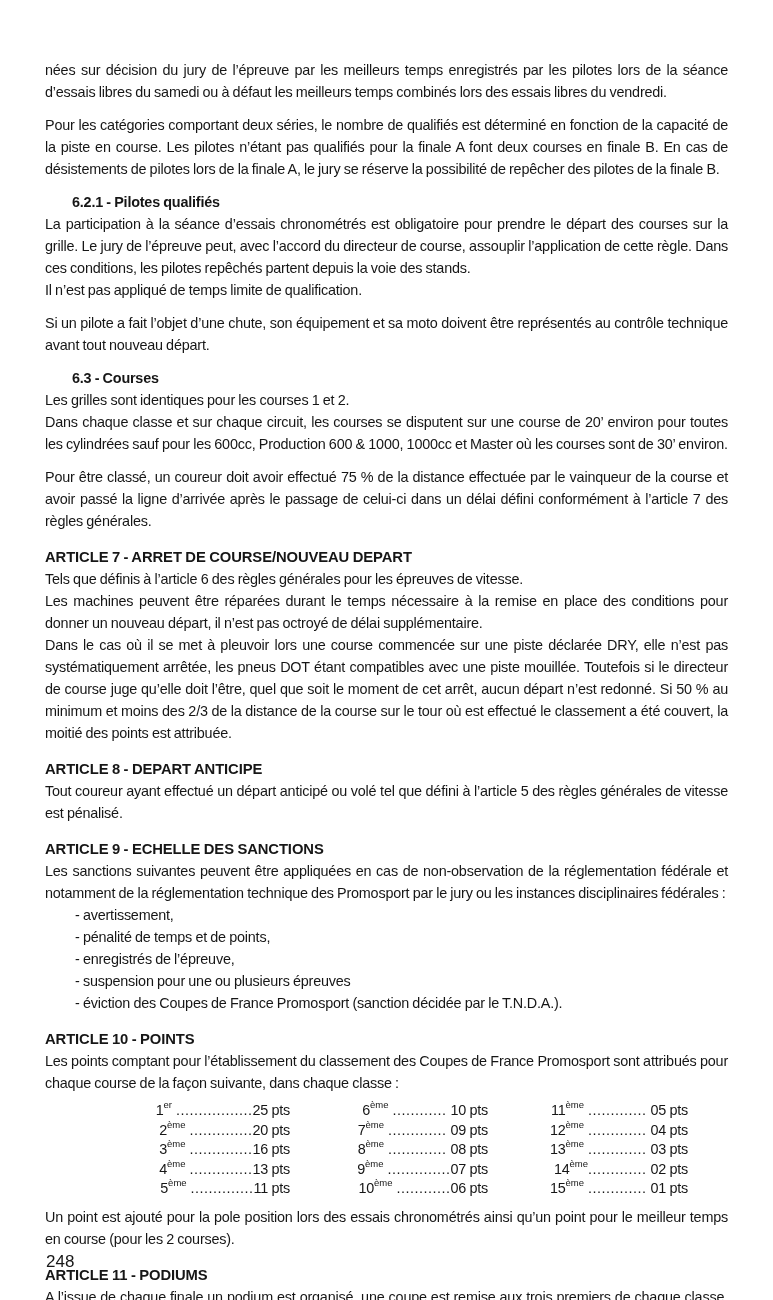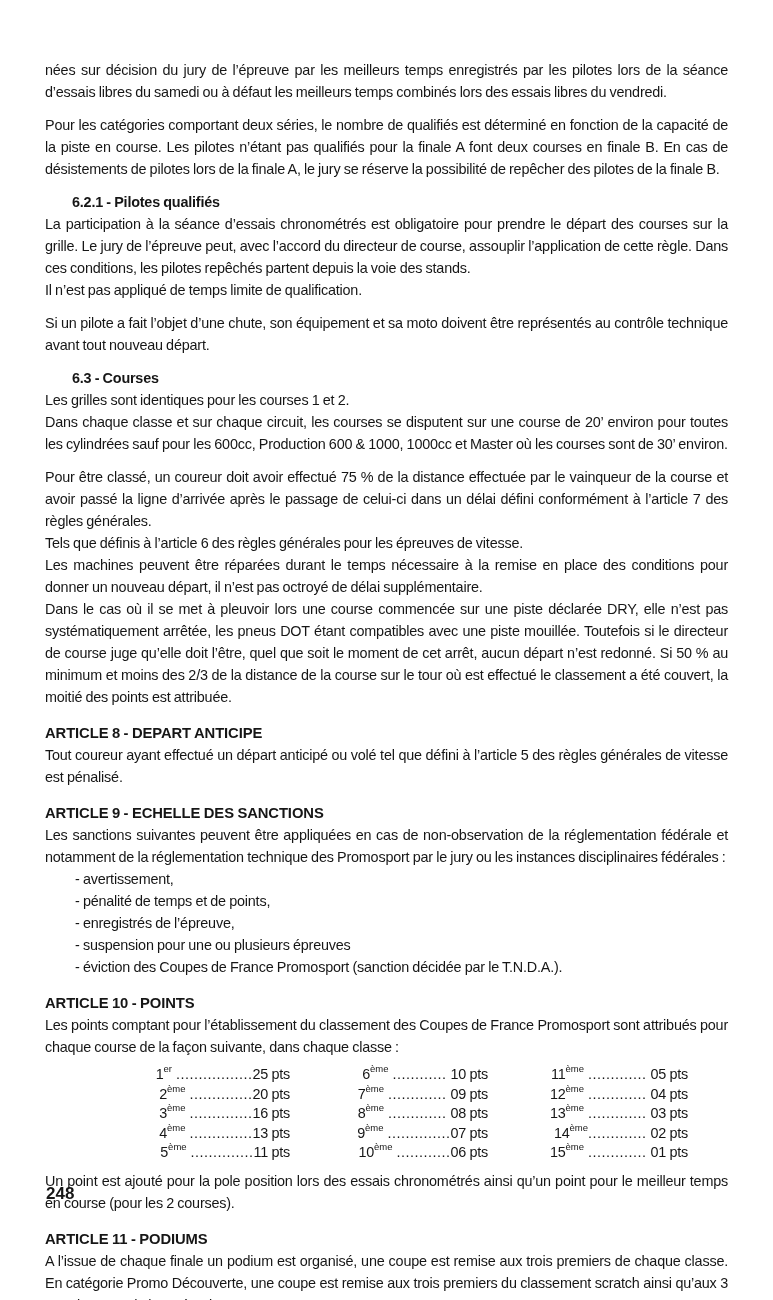--- a/index.html
+++ b/index.html
@@ -29,41 +29,42 @@
   }
   .pt-col{display:flex;flex-direction:column;text-align:right;}
   .pt-col-1{width:188px;}
   .pt-col-2{width:198px;}
   .pt-col-3{width:200px;}
   .pt-row{height:19.5px;white-space:pre;}
   .pt-sup{font-size:9.5px;position:relative;top:-1px;vertical-align:super;letter-spacing:0;}
   .pt-leader{letter-spacing:0.5px;white-space:pre;}
   .pt-num,.pt-val{letter-spacing:-0.2px;}
   .page-number{
-    position:absolute;left:46px;top:1184px;font-size:17px;letter-spacing:0;font-weight:bold;
+    position:absolute;left:46px;top:1252px;font-size:17px;letter-spacing:0;
   }
 </style>
 </head>
 <body>
 
 <div class="page-content">
 
   <p class="para">nées sur décision du jury de l’épreuve par les meilleurs temps enregistrés par les pilotes lors de la séance d’essais libres du samedi ou à défaut les meilleurs temps combinés lors des essais libres du vendredi.</p>
   <p class="para">Pour les catégories comportant deux séries, le nombre de qualifiés est déterminé en fonction de la capacité de la piste en course. Les pilotes n’étant pas qualifiés pour la finale A font deux courses en finale B. En cas de désistements de pilotes lors de la finale A, le jury se réserve la possibilité de repêcher des pilotes de la finale B.</p>
 
   <div class="heading-sub">6.2.1 - Pilotes qualifiés</div>
   <p class="para">La participation à la séance d’essais chronométrés est obligatoire pour prendre le départ des courses sur la grille. Le jury de l’épreuve peut, avec l’accord du directeur de course, assouplir l’application de cette règle. Dans ces conditions, les pilotes repêchés partent depuis la voie des stands.
 Il n’est pas appliqué de temps limite de qualification.</p>
   <p class="para">Si un pilote a fait l’objet d’une chute, son équipement et sa moto doivent être représentés au contrôle technique avant tout nouveau départ.</p>
 
   <div class="heading-sub">6.3 - Courses</div>
   <p class="para">Les grilles sont identiques pour les courses 1 et 2.
 Dans chaque classe et sur chaque circuit, les courses se disputent sur une course de 20’ environ pour toutes les cylindrées sauf pour les 600cc, Production 600 &amp; 1000, 1000cc et Master où les courses sont de 30’ environ.</p>
   <p class="para tight">Pour être classé, un coureur doit avoir effectué 75 % de la distance effectuée par le vainqueur de la course et avoir passé la ligne d’arrivée après le passage de celui-ci dans un délai défini conformément à l’article 7 des règles générales.</p>
 
+  <div class="heading-article">ARTICLE 7 - ARRET DE COURSE/NOUVEAU DEPART</div>
   <p class="para">Tels que définis à l’article 6 des règles générales pour les épreuves de vitesse.
 Les machines peuvent être réparées durant le temps nécessaire à la remise en place des conditions pour donner un nouveau départ, il n’est pas octroyé de délai supplémentaire.
 Dans le cas où il se met à pleuvoir lors une course commencée sur une piste déclarée DRY, elle n’est pas systématiquement arrêtée, les pneus DOT étant compatibles avec une piste mouillée. Toutefois si le directeur de course juge qu’elle doit l’être, quel que soit le moment de cet arrêt, aucun départ n’est redonné. Si 50 % au minimum et moins des 2/3 de la distance de la course sur le tour où est effectué le classement a été couvert, la moitié des points est attribuée.</p>
 
   <div class="heading-article">ARTICLE 8 - DEPART ANTICIPE</div>
   <p class="para">Tout coureur ayant effectué un départ anticipé ou volé tel que défini à l’article 5 des règles générales de vitesse est pénalisé.</p>
 
   <div class="heading-article">ARTICLE 9 - ECHELLE DES SANCTIONS</div>
   <p class="para tight">Les sanctions suivantes peuvent être appliquées en cas de non-observation de la réglementation fédérale et notamment de la réglementation technique des Promosport par le jury ou les instances disciplinaires fédérales :</p>
   <div class="sanction-list">

